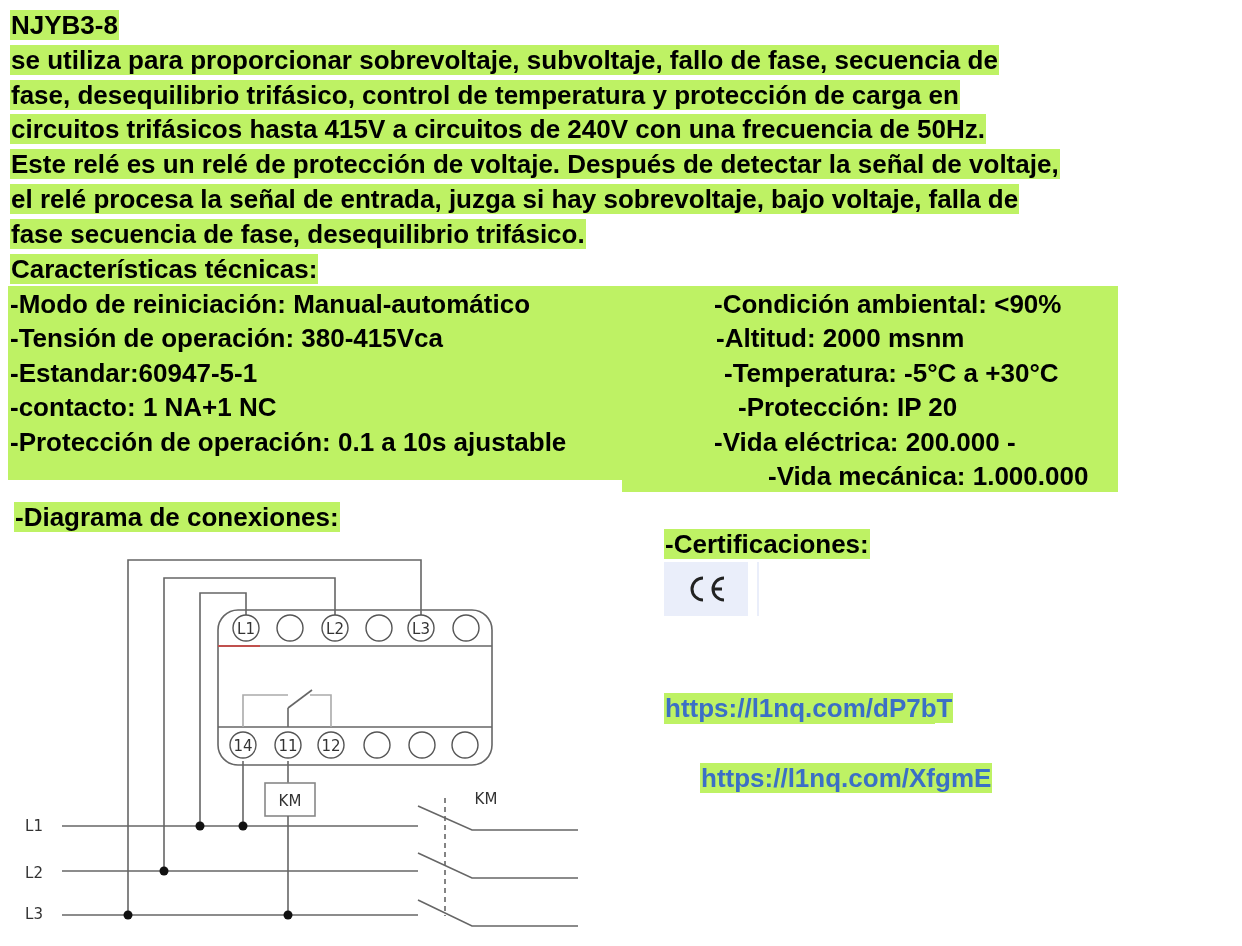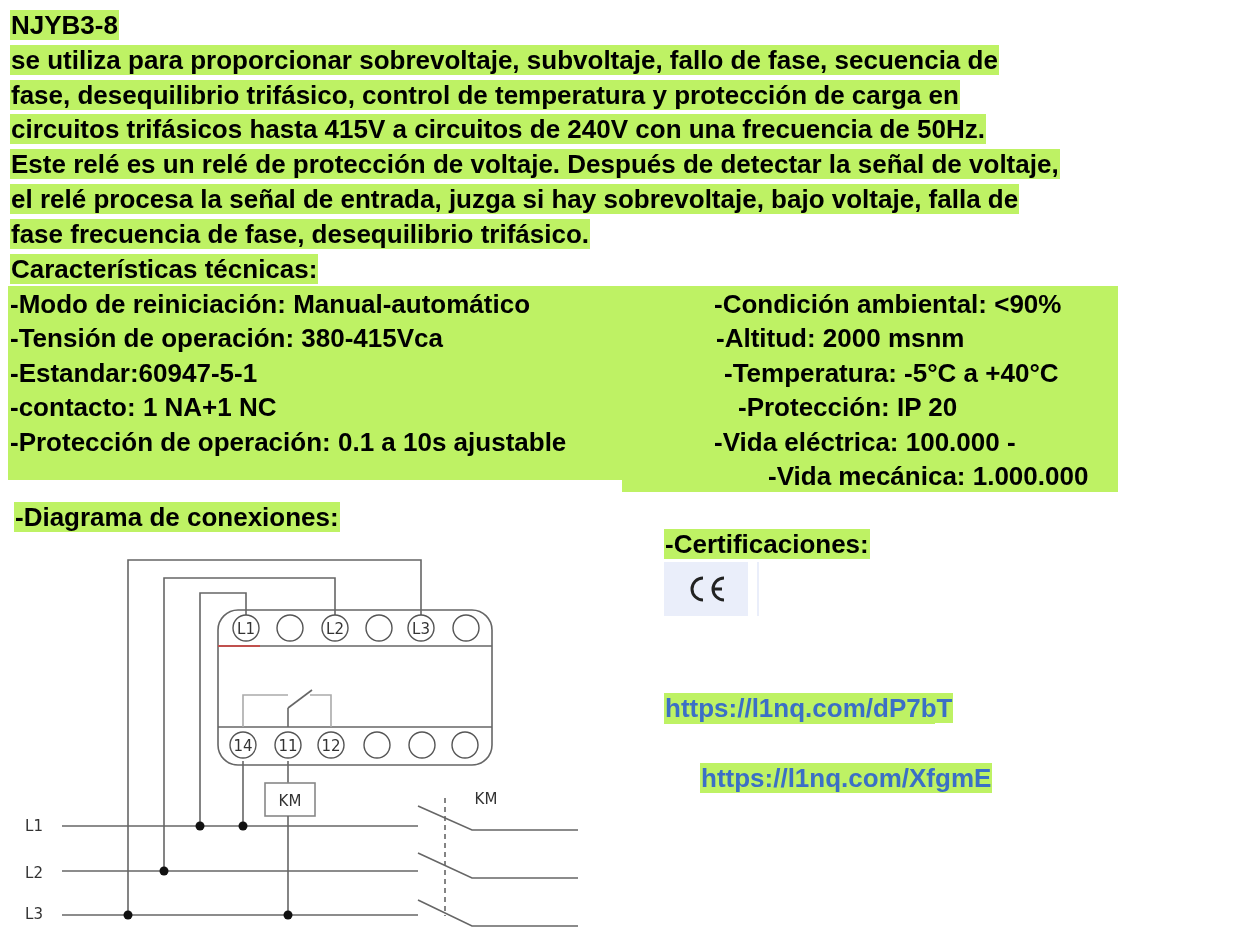--- a/index.html
+++ b/index.html
@@ -31,41 +31,41 @@
 <div class="line" style="left:10px; top:112px;">
   <span class="hl">circuitos trifásicos hasta 415V a circuitos de 240V con una frecuencia de 50Hz.</span>
 </div>
 <div class="line" style="left:10px; top:147px;">
   <span class="hl">Este relé es un relé de protección de voltaje. Después de detectar la señal de voltaje,</span>
 </div>
 <div class="line" style="left:10px; top:182px;">
   <span class="hl">el relé procesa la señal de entrada, juzga si hay sobrevoltaje, bajo voltaje, falla de</span>
 </div>
 <div class="line" style="left:10px; top:217px;">
-  <span class="hl">fase frecuencia de fase, desequilibrio trifásico.</span>
+  <span class="hl">fase secuencia de fase, desequilibrio trifásico.</span>
 </div>
 
 <div class="line" style="left:10px; top:252px;">
   <span class="hl">Características técnicas:</span>
 </div>
 
 <div class="blk hl" style="left:8px; top:286px; width:614px; height:194px;"></div>
 <div class="blk hl" style="left:622px; top:286px; width:496px; height:206px;"></div>
 
 <div class="spec" style="left:10px; top:287px;">-Modo de reiniciación: Manual-automático</div>
 <div class="spec" style="left:10px; top:321px;">-Tensión de operación: 380-415Vca</div>
 <div class="spec" style="left:10px; top:356px;">-Estandar:60947-5-1</div>
 <div class="spec" style="left:10px; top:390px;">-contacto: 1 NA+1 NC</div>
 <div class="spec" style="left:10px; top:425px;text-align:right;">-Protección de operación: 0.1 a 10s ajustable</div>
 
 <div class="spec" style="left:714px; top:287px;">-Condición ambiental: &lt;90%</div>
 <div class="spec" style="left:716px; top:321px;">-Altitud: 2000 msnm</div>
-<div class="spec" style="left:724px; top:356px;">-Temperatura: -5°C a +40°C</div>
+<div class="spec" style="left:724px; top:356px;">-Temperatura: -5°C a +30°C</div>
 <div class="spec" style="left:738px; top:390px;">-Protección: IP 20</div>
-<div class="spec" style="left:714px; top:425px;">-Vida eléctrica: 100.000 -</div>
+<div class="spec" style="left:714px; top:425px;">-Vida eléctrica: 200.000 -</div>
 <div class="spec" style="left:748px; top:459px;margin-left:20px;">-Vida mecánica: 1.000.000</div>
 
 <div class="line" style="left:14px; top:500px;">
   <span class="hl">-Diagrama de conexiones:</span>
 </div>
 
 <svg style="position:absolute; left:0; top:540px;" width="620" height="406" viewBox="0 540 620 406">
   <g stroke="#666" stroke-width="1.6" fill="none">
 
     <polyline points="128,912 128,560 421,560 421,616"></polyline>

